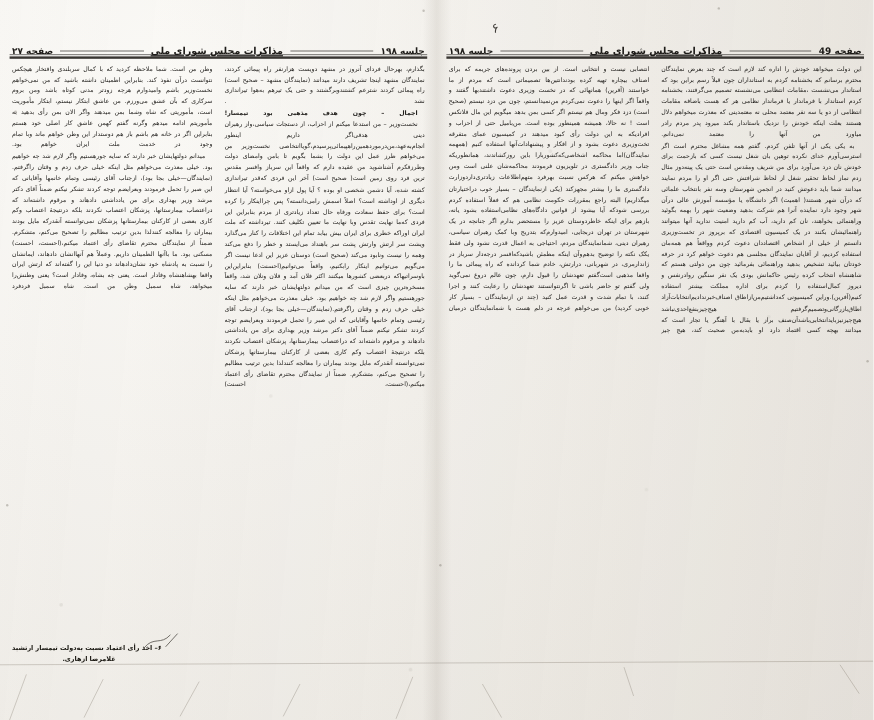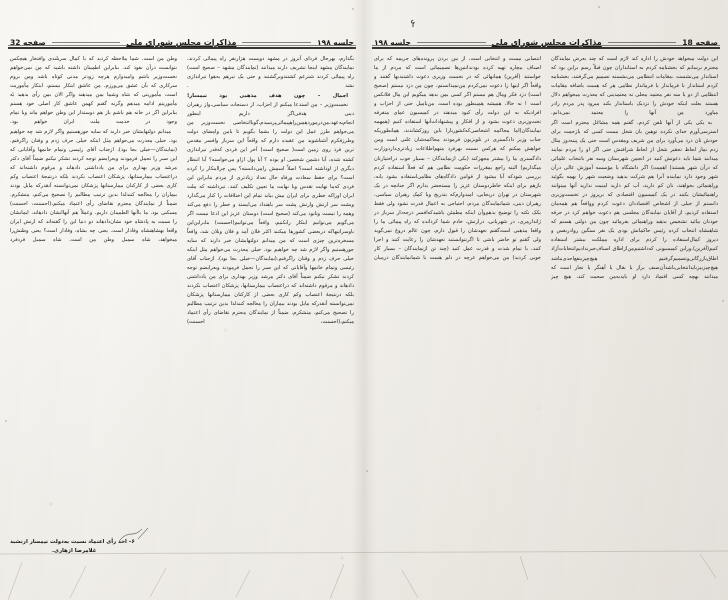--- a/index.html
+++ b/index.html
@@ -113,21 +113,21 @@
 
 <div id="scan">
 
   <div class="spread">
 
     <div class="page right">
 
       <div class="corner-mark">۶</div>
 
       <div class="head">
-        <span class="head-side">صفحه 18</span>
+        <span class="head-side">صفحه 49</span>
         <span class="rule-r"></span>
         <span class="head-title">مذاکرات مجلس شورای ملی</span>
         <span class="rule-l"></span>
         <span class="head-side">جلسه ۱۹۸</span>
       </div>
       <div class="headrule thin"></div>
       <div class="headrule"></div>
 
       <div class="cols">
         <div class="col">
@@ -141,21 +141,21 @@
       </div>
     </div>
 
     <div class="page left">
 
       <div class="head">
         <span class="head-side">جلسه ۱۹۸</span>
         <span class="rule-r"></span>
         <span class="head-title">مذاکرات مجلس شورای ملی</span>
         <span class="rule-l"></span>
-        <span class="head-side">صفحه 32</span>
+        <span class="head-side">صفحه ۲۷</span>
       </div>
       <div class="headrule thin"></div>
       <div class="headrule"></div>
 
       <div class="cols">
         <div class="col">
           <p class="noind">بگذارم، بهرحال فردای آنروز در مشهد دویست هزارنفر راه پیمائی کردند، نمایندگان مشهد اینجا تشریف دارند میدانند (نمایندگان مشهد – صحیح است) راه پیمائی کردند شترعم کشتندوبرگشتند و حتی یک تیرهم به‌هوا تیراندازی نشد .</p>
           <p>
             <span class="speaker">اجمال – چون هدف مذهبی بود تیمسار!</span>
           </p>

